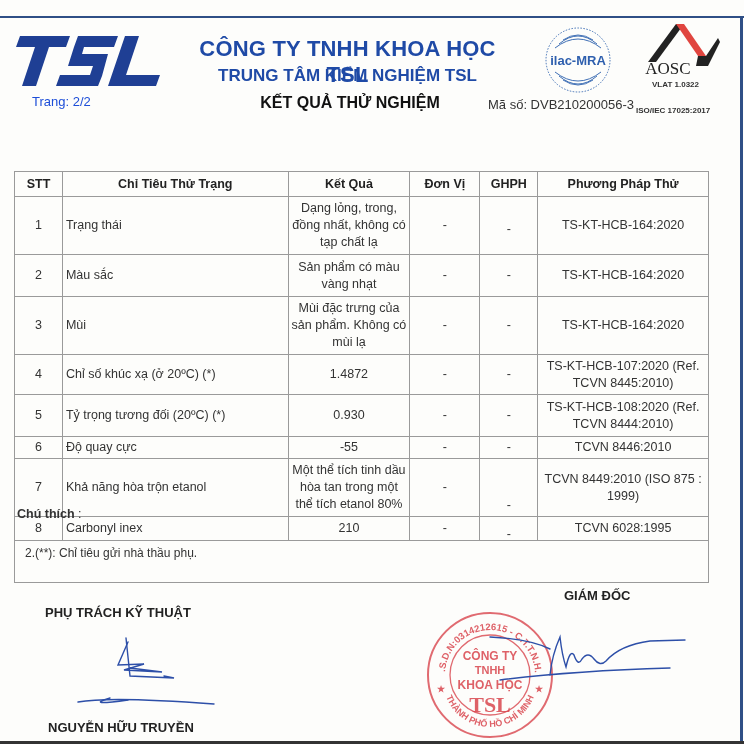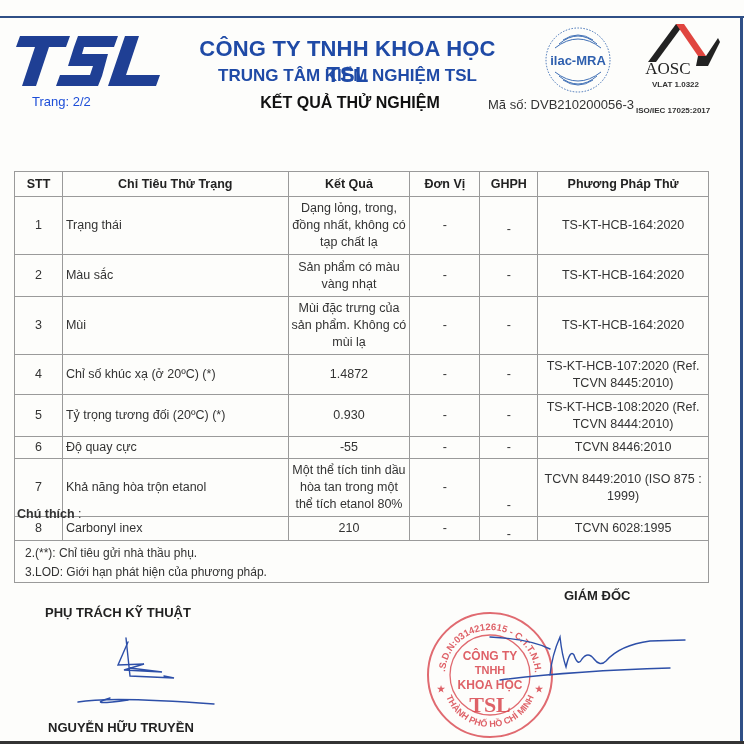--- a/index.html
+++ b/index.html
@@ -176,21 +176,20 @@
       <td class="c">-</td>
       <td class="c dash-low" style="padding-bottom:0;line-height:12px">-</td>
       <td class="c">TCVN 6028:1995</td>
     </tr>
   </tbody>
 </table>
 
 <div class="notes">
   <div class="nt"><b>Chú thích</b><span> :</span></div>
   <div class="n" style="top:42px">2.(**): Chỉ tiêu gửi nhà thầu phụ.</div>
-  <div class="n" style="top:61px">3.LOD: Giới hạn phát hiện của phương pháp.</div>
 </div>
 
 <div class="sig-left-title">PHỤ TRÁCH KỸ THUẬT</div>
 <svg class="sig1" viewBox="0 0 160 80">
   <g fill="none" stroke="#2d4fa8" stroke-width="1.4" stroke-linecap="round">
     <path d="M58 12 L48 35 L74 34 L54 40 L92 42 L60 38"></path>
     <path d="M56 8 L60 46 L104 48 L94 46"></path>
     <path d="M40 68 Q14 76 58 70"></path>
     <path d="M8 72 Q40 66 144 74"></path>
   </g>

